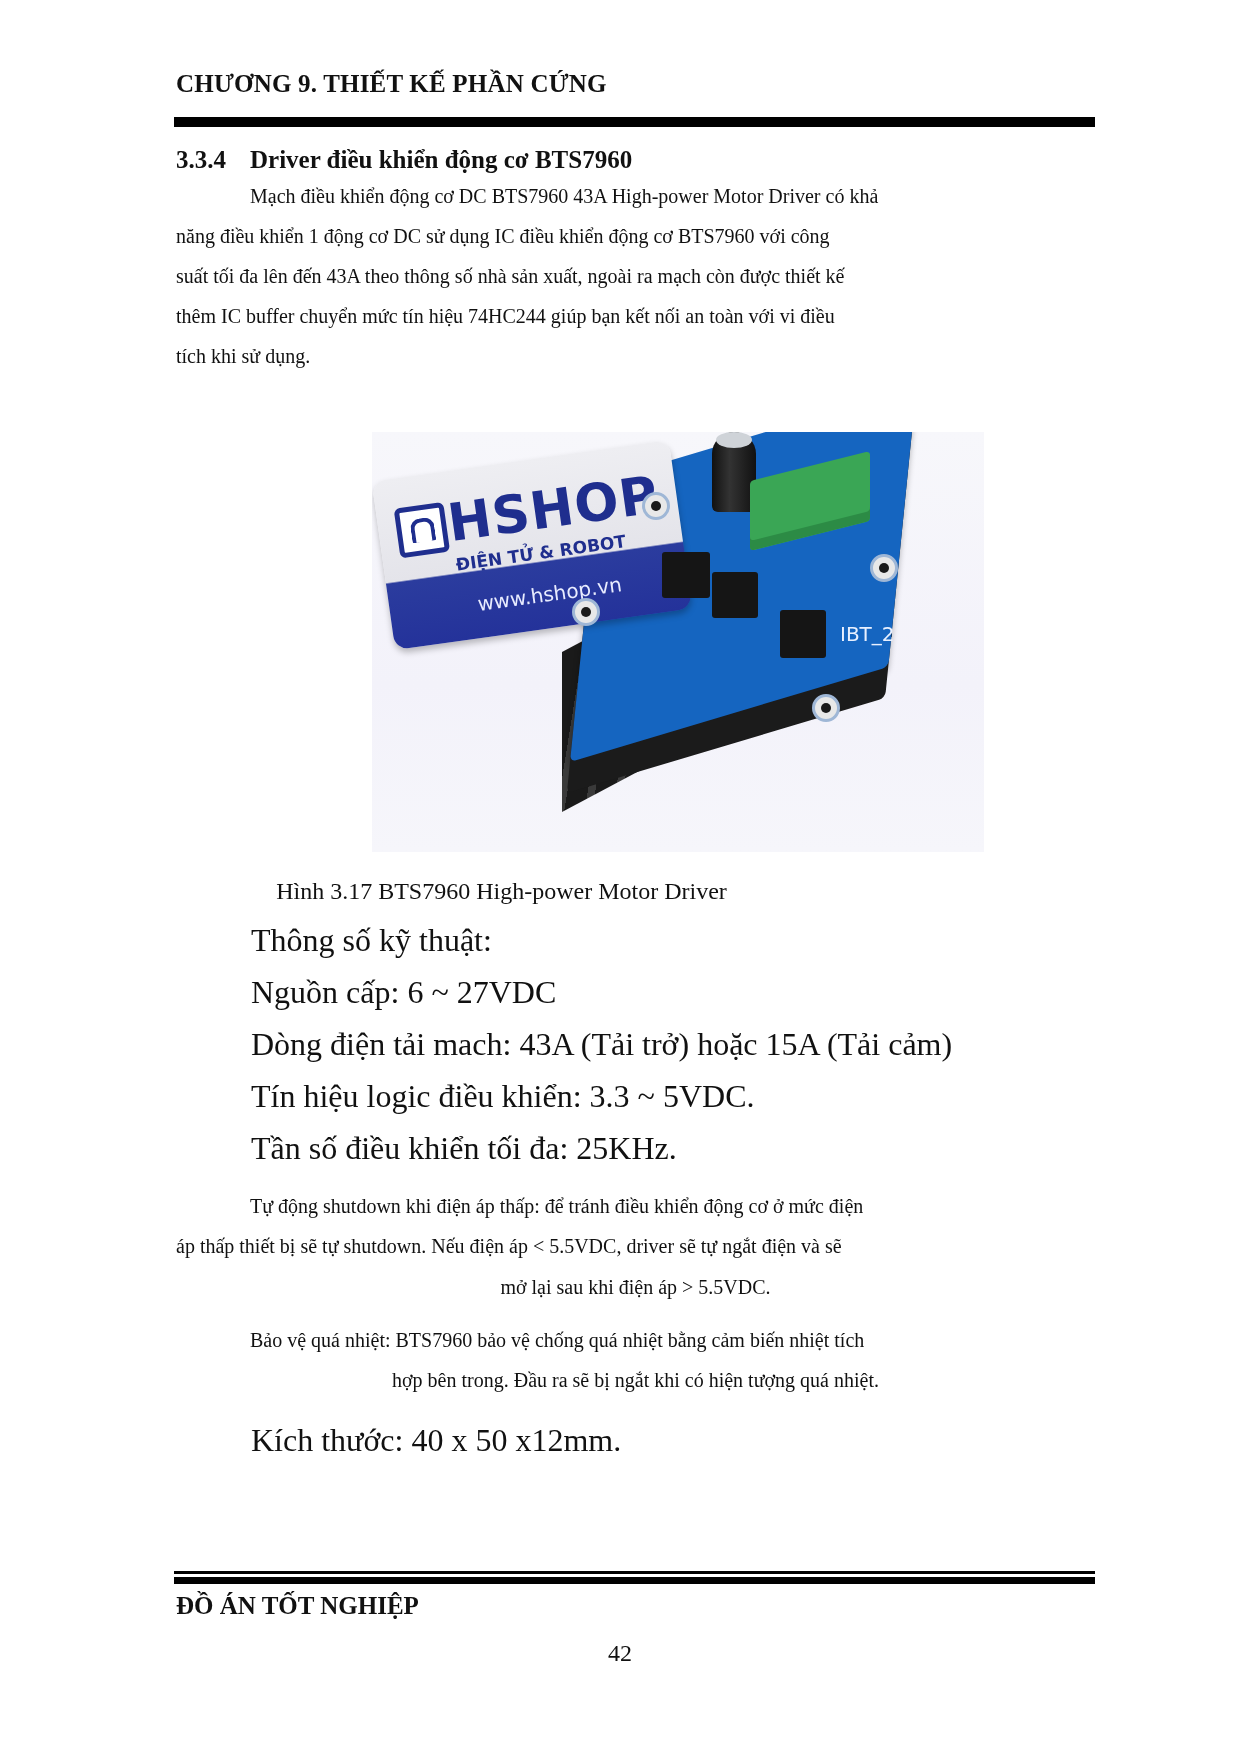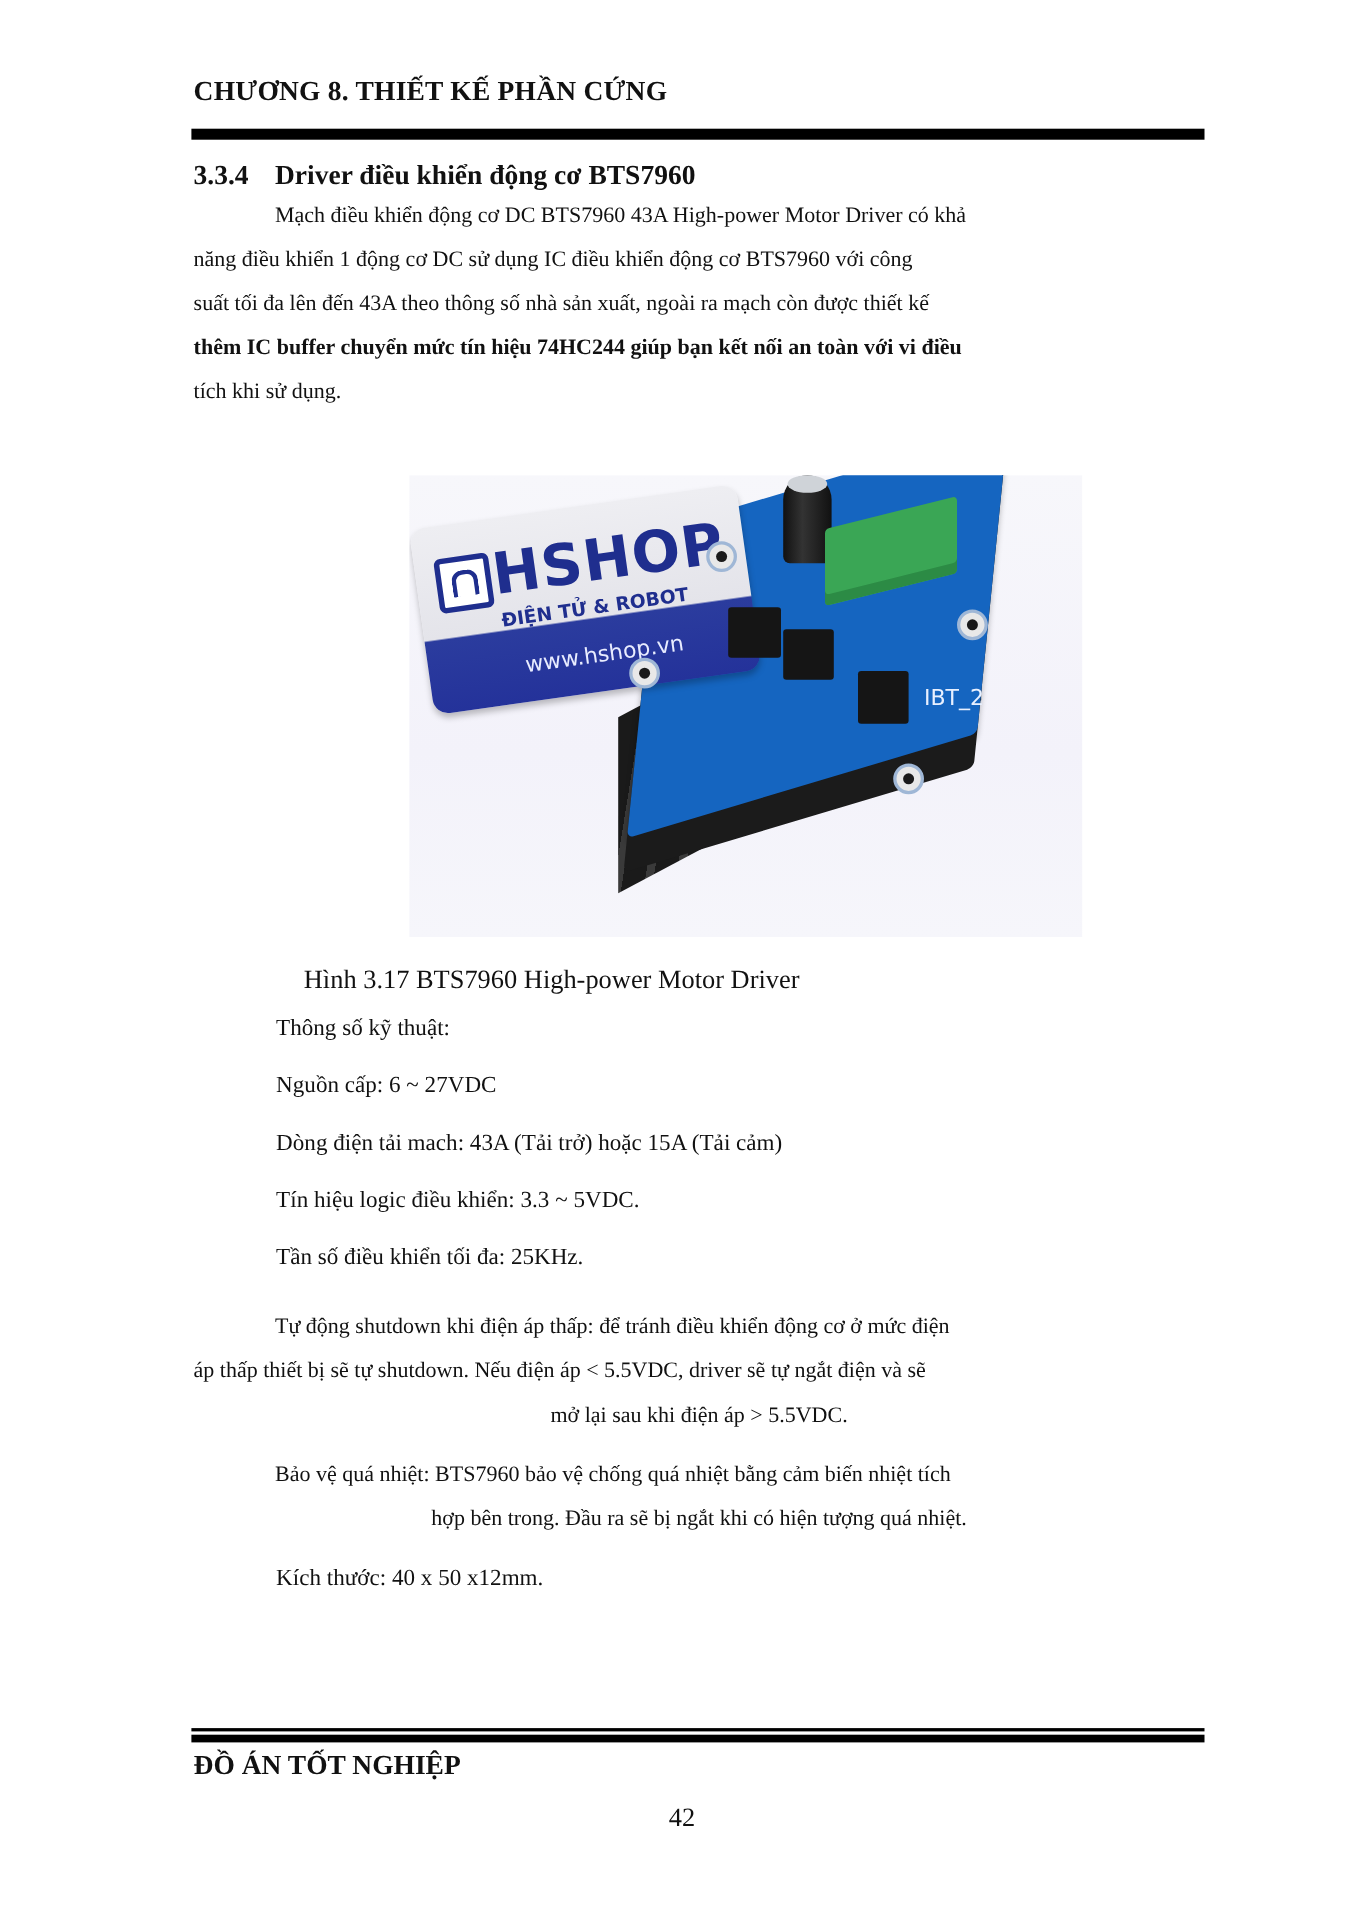--- a/index.html
+++ b/index.html
@@ -5,21 +5,21 @@
   html, body { margin:0; padding:0; background:#ffffff; }
   body { width:1240px; height:1754px; position:relative; overflow:hidden;
          font-family:"Liberation Serif","DejaVu Serif",serif; color:#111; }
   .abs { position:absolute; }
   .chapter-title { left:176px; top:70px; font-size:25px; font-weight:bold; letter-spacing:0.2px; }
   .rule-top { left:174px; top:117px; width:921px; height:10px; background:#000; }
   .section-heading { left:176px; top:146px; font-size:25px; font-weight:bold; }
   .section-heading .num { display:inline-block; width:74px; }
   .para { left:176px; width:919px; font-size:20px; line-height:40.5px; text-align:justify; }
   .para .indent { display:inline-block; width:74px; }
-  .line { left:251px; font-size:21px; }
+  .line { left:251px; font-size:32px; }
   .caption { left:0; width:1003px; text-align:center; top:878px; font-size:24px; }
 
   
   .figure { left:372px; top:432px; width:612px; height:420px; background:#fff; overflow:hidden; }
   .fig-bg { position:absolute; inset:0; background:linear-gradient(180deg,#f7f7fb,#f3f2fa 60%,#f6f6fb); }
   .tag { position:absolute; left:10px; top:28px; width:300px; height:170px; border-radius:14px;
          transform:rotate(-8deg); background:linear-gradient(180deg,#eeeef2 0%,#e4e4ea 60%,#2b3c9e 61%,#24329a 100%);
          box-shadow:0 4px 6px rgba(0,0,0,0.25); }
   .tag .brand { position:absolute; left:70px; top:22px; font-family:"DejaVu Sans",sans-serif; font-weight:bold;
                 font-size:52px; color:#1f2e8e; letter-spacing:1px; }
@@ -48,31 +48,31 @@
   .board-label { position:absolute; font-family:"DejaVu Sans",sans-serif; color:#e8f0ff; font-size:16px; }
 
   .rule-bottom-thin { left:174px; top:1571px; width:921px; height:3px; background:#000; }
   .rule-bottom-thick { left:174px; top:1577px; width:921px; height:7px; background:#000; }
   .footer-title { left:176px; top:1592px; font-size:25px; font-weight:bold; }
   .page-number { left:0; width:1240px; text-align:center; top:1640px; font-size:24px; }
 </style>
 </head>
 <body>
 
-<div class="abs chapter-title">CHƯƠNG 8. THIẾT KẾ PHẦN CỨNG</div>
+<div class="abs chapter-title">CHƯƠNG 9. THIẾT KẾ PHẦN CỨNG</div>
 <div class="abs rule-top"></div>
 
 <div class="abs section-heading">
   <span class="num">3.3.4</span><span>Driver điều khiển động cơ BTS7960</span>
 </div>
 
 <div class="abs para" style="top:176px;"><span class="indent"></span><span>Mạch điều khiển động cơ DC BTS7960 43A High-power Motor Driver có khả</span></div>
 <div class="abs para" style="top:216px;">năng điều khiển 1 động cơ DC sử dụng IC điều khiển động cơ BTS7960 với công</div>
 <div class="abs para" style="top:256px;">suất tối đa lên đến 43A theo thông số nhà sản xuất, ngoài ra mạch còn được thiết kế</div>
-<div class="abs para" style="top:296px;font-weight:bold;">thêm IC buffer chuyển mức tín hiệu 74HC244 giúp bạn kết nối an toàn với vi điều</div>
+<div class="abs para" style="top:296px;">thêm IC buffer chuyển mức tín hiệu 74HC244 giúp bạn kết nối an toàn với vi điều</div>
 <div class="abs para" style="top:336px; text-align:left;">tích khi sử dụng.</div>
 
 <div class="abs figure">
   <div class="fig-bg"></div>
   <div class="heatsink"></div>
   <div class="board"></div>
   <div class="tag">
     <div class="chip"></div>
     <div class="brand">HSHOP</div>
     <div class="sub">ĐIỆN TỬ &amp; ROBOT</div>

